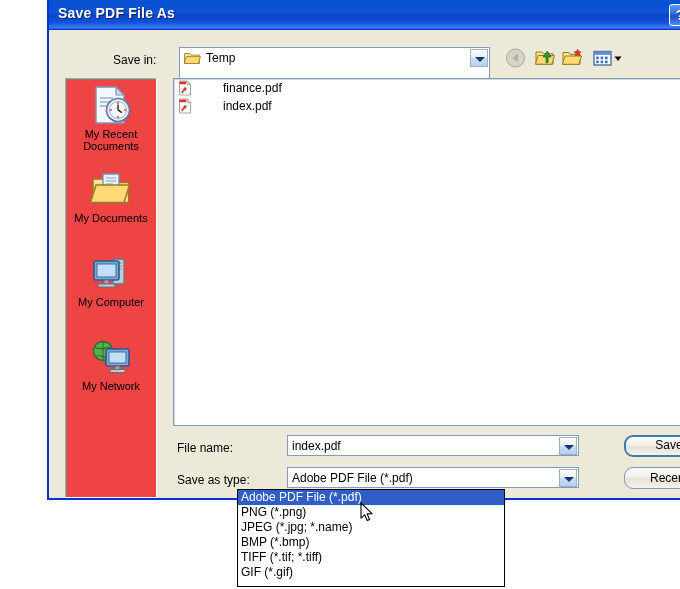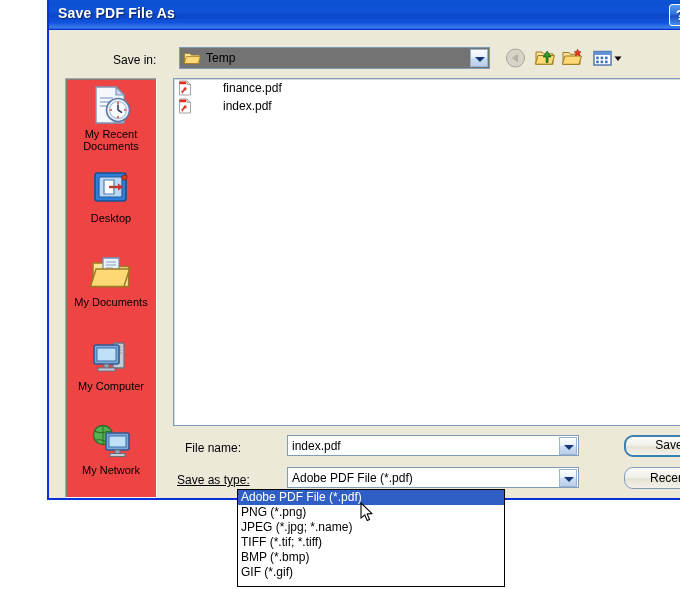--- a/index.html
+++ b/index.html
@@ -49,22 +49,22 @@
   .tbtn-close{
     left:647px;
     background:linear-gradient(to bottom,#f29b7d 0%,#e2563a 45%,#c8341c 55%,#ef7e5c 100%);
   }
 
   
   .savein-label{
     position:absolute;left:64px;top:53px;font-size:12px;
   }
   .savein-combo{
-    position:absolute;left:130px;top:47px;width:311px;height:22px;
-    background:#737373;
+    position:absolute;left:130px;top:47px;width:311px;height:32px;
+    background:#ffffff;
     border:1px solid #7f9db9;
     box-sizing:border-box;
     text-align:right;
   }
   .savein-folder{
     position:absolute;left:4px;top:3px;width:17px;height:14px;
   }
   .savein-text{
     position:absolute;left:26px;top:3px;font-size:12px;white-space:nowrap;
   }
@@ -114,22 +114,22 @@
     box-sizing:border-box;overflow:hidden;
   }
   .file-row{
     position:relative;height:18px;padding-left:4px;
     display:flex;align-items:center;gap:27px;
   }
   .file-ico{width:14px;height:16px;margin-right:4px;flex:0 0 auto;}
   .file-name{font-size:12px;white-space:nowrap;}
 
   
-  .lbl-filename{position:absolute;left:136px;top:441px;font-size:12px;}
-  .lbl-savetype{position:absolute;top:473px;left:128px;font-size:12px;text-decoration:underline;}
+  .lbl-filename{position:absolute;left:128px;top:441px;font-size:12px;}
+  .lbl-savetype{position:absolute;top:473px;left:128px;font-size:12px;}
 
   .fld{
     position:absolute;left:238px;width:292px;height:21px;
     background:#ffffff;border:1px solid #7f9db9;box-sizing:border-box;
   }
   .fld-filename{top:435px;}
   .fld-savetype{top:467px;}
   .fld-text{position:absolute;left:4px;top:3px;font-size:12px;white-space:nowrap;}
 
   .btn{
@@ -234,31 +234,20 @@
               <circle cx="36" cy="26" r="1"></circle>
             <circle cx="29" cy="33" r="1"></circle>
               <circle cx="22" cy="26" r="1"></circle>
             </g>
           <path d="M29 26 v-5.4" stroke="#22364f" stroke-width="1.5"></path>
           <path d="M29 26 l4 2.6" stroke="#22364f" stroke-width="1.5"></path>
         </svg>
         <span class="place-lbl">My Recent Documents</span>
       </div>
 
-      <div class="place">
-        <svg class="place-ico" viewBox="0 0 44 42">
-          <rect x="6" y="5" width="31" height="28" rx="2.5" fill="#2f7fd8" stroke="#17508f" stroke-width="1.6"></rect>
-          <rect x="10" y="9" width="23" height="20" rx="1.5" fill="#bcd8f3" stroke="#1f5c9e" stroke-width="1.2"></rect>
-          <path d="M15 12 h10 v14 h-10 z" fill="#ffffff" stroke="#4a7cb5" stroke-width="1.2"></path>
-          <path d="M20 19 h12" stroke="#c0392b" stroke-width="2.4"></path>
-          <path d="M29 15.4 l5.2 3.6 l-5.2 3.6 z" fill="#c0392b"></path>
-          <circle cx="35.5" cy="9.5" r="2.6" fill="#e03a1e" stroke="#8c1d08" stroke-width=".8"></circle>
-        </svg>
-        <span class="place-lbl">Desktop</span>
-      </div>
 
       <div class="place">
         <svg class="place-ico" viewBox="0 0 44 42">
           <path d="M4 11 h13 l2.6 3.4 h20 v20 h-35.6 z" fill="#fde39b" stroke="#9c7a22" stroke-width="1.5"></path>
           <path d="M14 6 h16 v15 h-16 z" fill="#eaf3fb" stroke="#6f92bb" stroke-width="1.3"></path>
           <g stroke="#8ea7c6" stroke-width="1.1">
             <path d="M17 10 h10"></path>
               <path d="M17 13 h10"></path>
               <path d="M17 16 h7"></path>
           </g>
@@ -341,22 +330,22 @@
       <i style="left:1px;top:8px;"></i>
         <i style="left:5px;top:8px;"></i>
         <i style="left:9px;top:8px;"></i>
     </div>
   </div>
 
   <div class="droplist">
     <div class="dopt sel">Adobe PDF File (*.pdf)</div>
     <div class="dopt">PNG (*.png)</div>
     <div class="dopt">JPEG (*.jpg; *.name)</div>
+    <div class="dopt">BMP (*.bmp)</div>
     <div class="dopt">TIFF (*.tif; *.tiff)</div>
-    <div class="dopt">BMP (*.bmp)</div>
     <div class="dopt">GIF (*.gif)</div>
   </div>
 
   <svg class="cursor" viewBox="0 0 14 21">
     <path d="M1 1 L1 16.2 L4.7 12.8 L7.2 18.6 L9.6 17.5 L7.1 11.9 L12 11.6 Z" fill="#ffffff" stroke="#000000" stroke-width="1.1" stroke-linejoin="round"></path>
   </svg>
 
 </div>
 
 </body></html>

